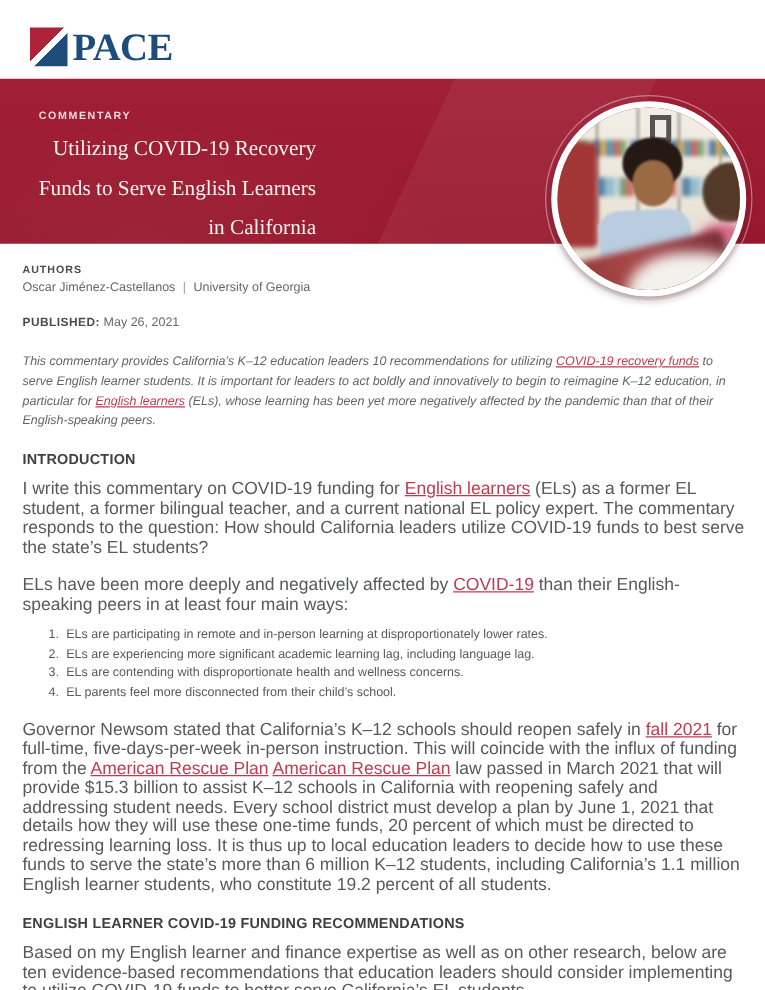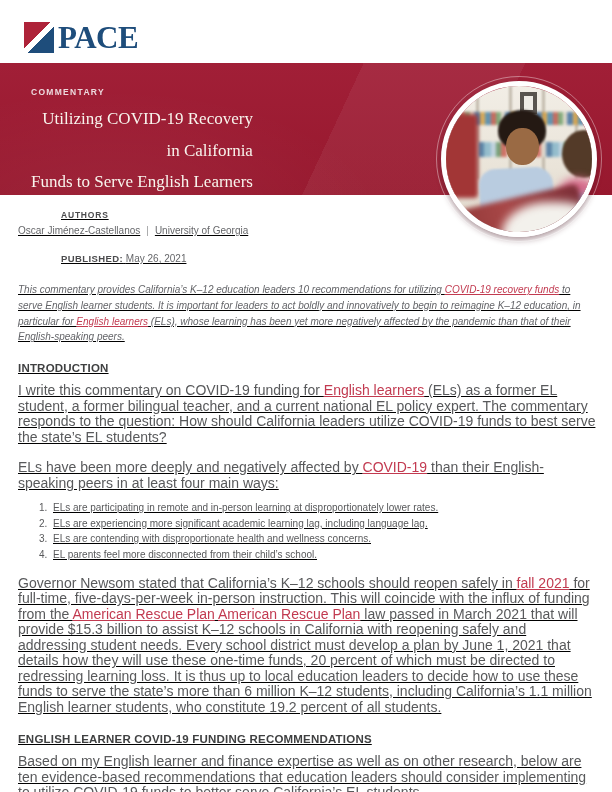--- a/index.html
+++ b/index.html
@@ -2,21 +2,20 @@
 <html><head>
 <meta charset="utf-8">
 <style>
   html,body{margin:0;padding:0;background:#ffffff;}
   .page{
     position:relative;
     width:612px;height:792px;
     background:#ffffff;
     overflow:hidden;
     font-family:"Liberation Sans", sans-serif;
-    text-decoration:underline;
     -webkit-font-smoothing:antialiased;
   }
 
   
   .header{position:relative;height:63px;background:#fff;}
   .logo{position:absolute;left:24px;top:22px;display:flex;align-items:flex-start;}
   .logo-mark{
     width:30px;height:31px;
     background:linear-gradient(135deg,#ae2339 0%,#ae2339 44%,#ffffff 44%,#ffffff 56%,#1e4d7b 56%,#1e4d7b 100%);
   }
@@ -82,21 +81,21 @@
   .ph-kid2-head{left:116px;top:44px;width:44px;height:48px;background:#533a28;border-radius:50%;filter:blur(1.2px);}
   .ph-kid2-pink{left:112px;top:92px;width:40px;height:32px;background:#d76a8a;border-radius:50%;filter:blur(4px);}
   .ph-kid2-blue{left:122px;top:108px;width:50px;height:44px;background:#7f9ec6;border-radius:40%;filter:blur(4px);}
   .ph-book{left:2px;top:112px;width:136px;height:46px;transform:rotate(-13deg);filter:blur(2.5px);border-radius:6px;
     background:linear-gradient(90deg,#8e3434 0%,#a84848 45%,#7c2f38 100%);}
   .ph-white-blob{left:56px;top:116px;width:104px;height:72px;background:#f3f1ec;border-radius:45%;filter:blur(5px);}
 
   
   .content{position:relative;padding:15px 16px 0 18px;color:#58595b;}
   .authors-label,.published-label{
-    font-size:8.5px;font-weight:700;letter-spacing:.8px;color:#4b4b4d;margin-left:43px;
+    font-size:8.5px;font-weight:700;letter-spacing:.8px;color:#4b4b4d;
   }
   .author-line{margin-top:5px;font-size:10px;color:#66676a;}
   .author-sep{color:#9b9c9e;padding:0 6px;}
   .published-line{margin-top:17px;font-size:10px;color:#66676a;}
   .published-label{font-size:9.5px;letter-spacing:.4px;}
 
   .abstract{
     margin-top:18px;font-size:10px;font-style:italic;
     line-height:15.8px;color:#636468;
   }
@@ -122,22 +121,22 @@
     <div class="logo">
       <div class="logo-mark"></div>
       <span class="logo-text">PACE</span>
     </div>
   </div>
 
   <div class="banner">
     <div class="kicker">COMMENTARY</div>
     <div class="banner-title">
       <span>Utilizing COVID-19 Recovery</span>
+      <span>Funds to Serve English Learners</span>
       <span>in California</span>
-      <span>Funds to Serve English Learners</span>
     </div>
 
     <div class="photo">
       <div class="photo-inner">
         <div class="ph-shelf-lines"></div>
         <div class="ph-books1"></div>
         <div class="ph-books2"></div>
         <div class="ph-frame"></div>
         <div class="ph-frame-in"></div>
         <div class="ph-redunit"></div>

